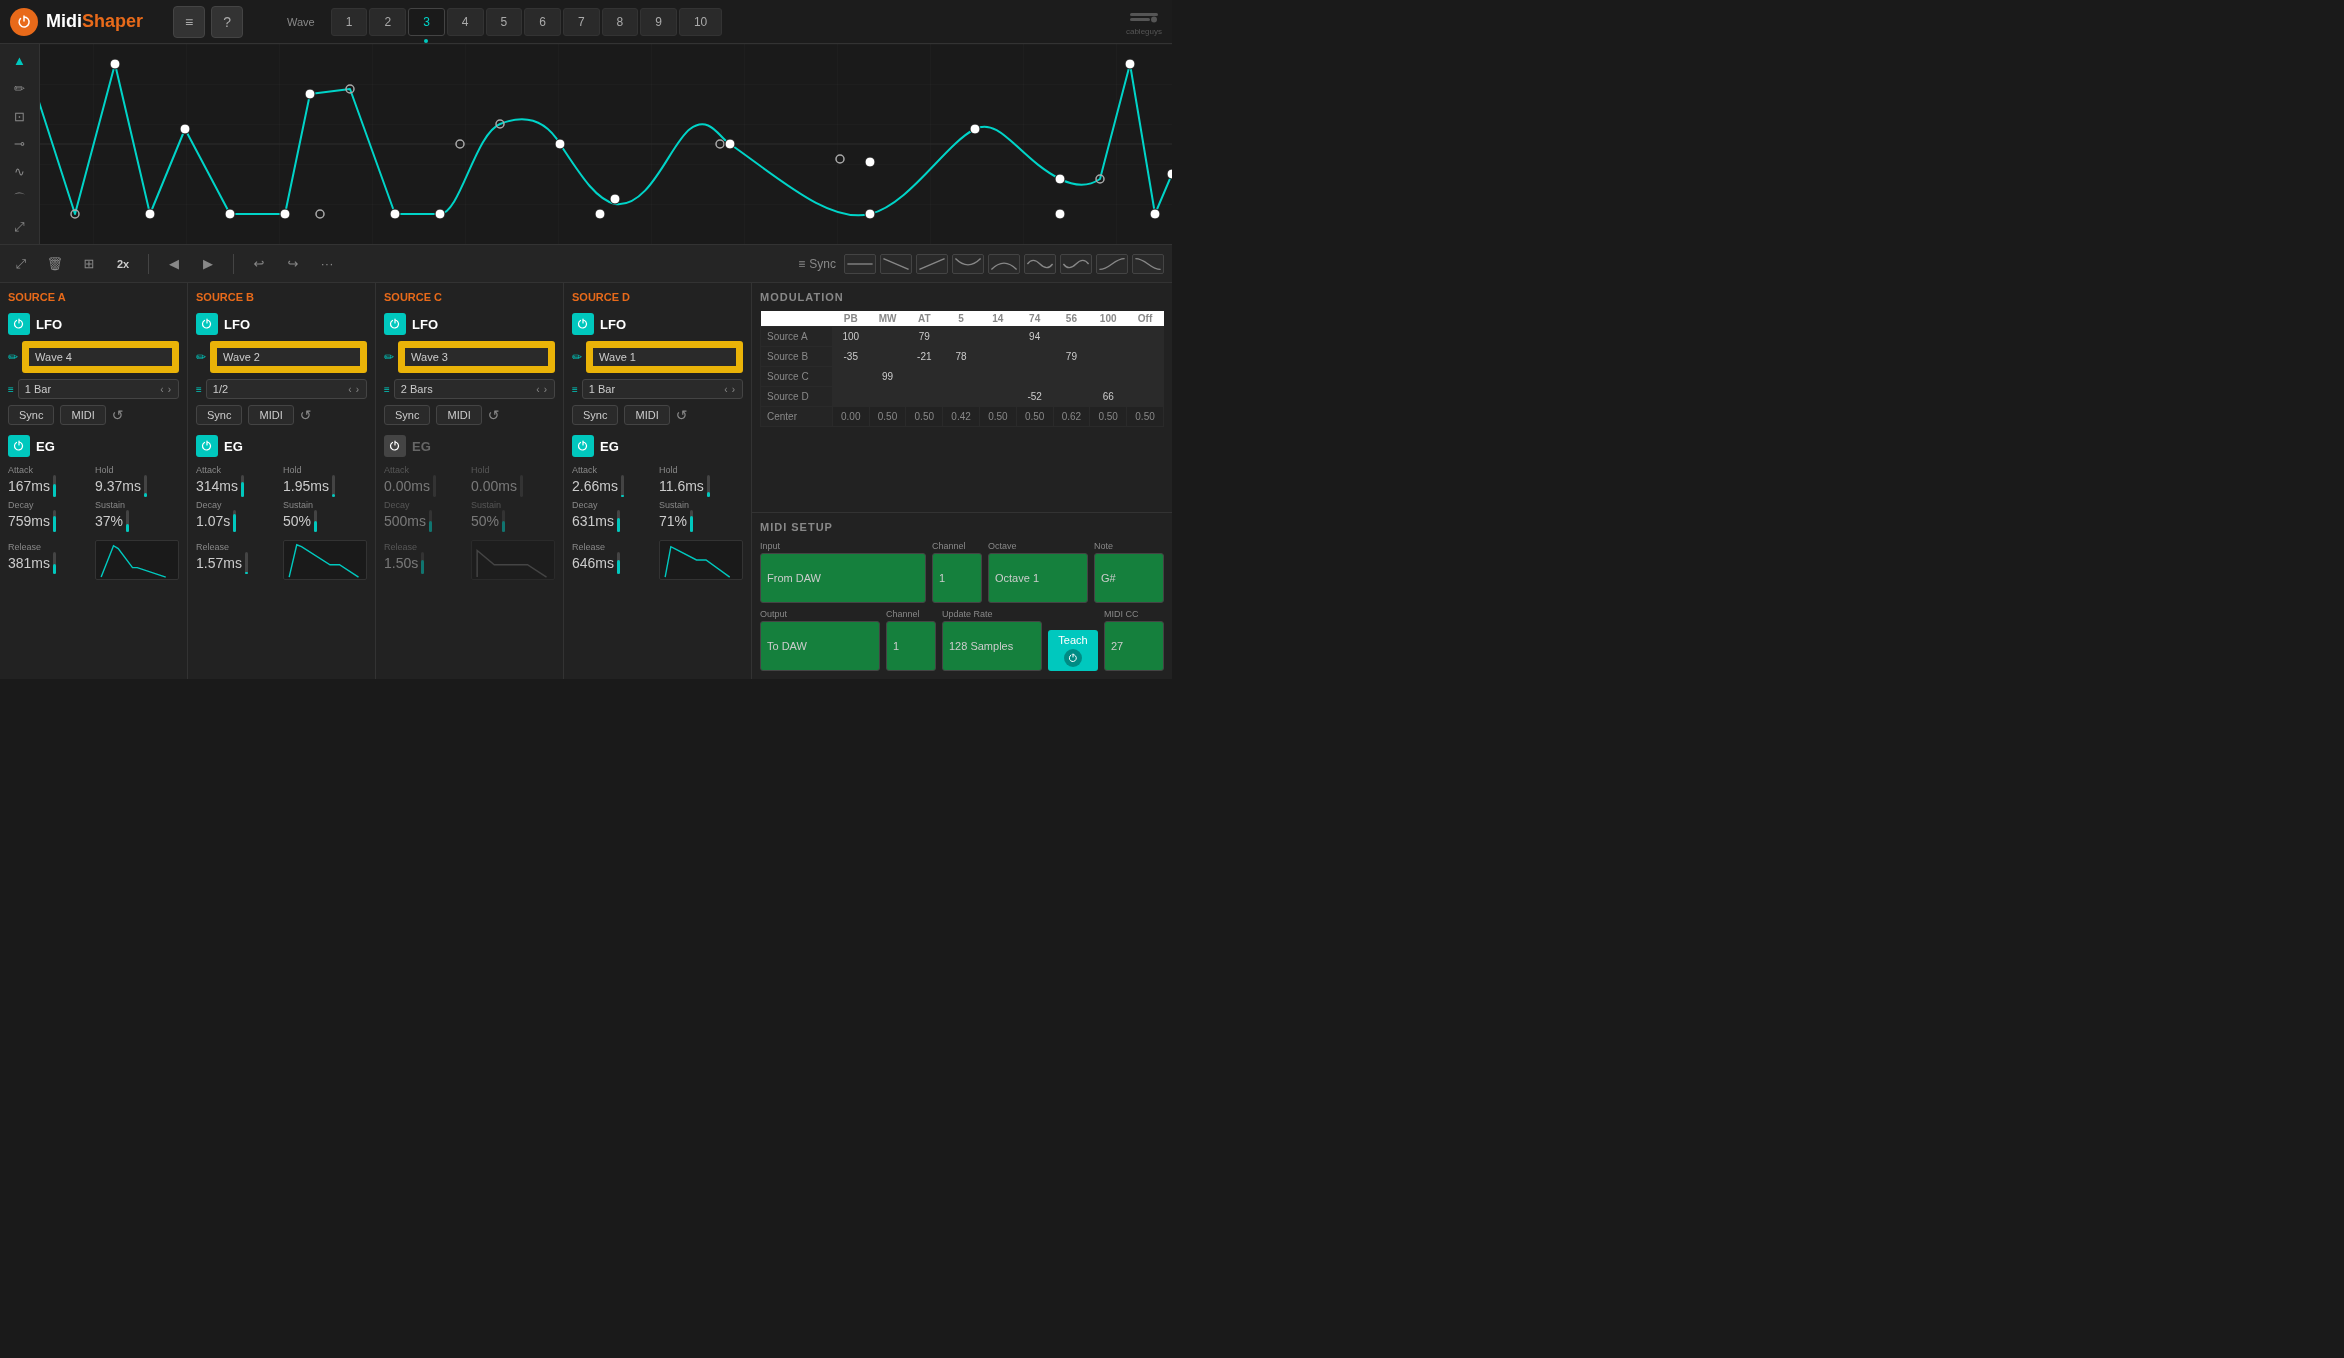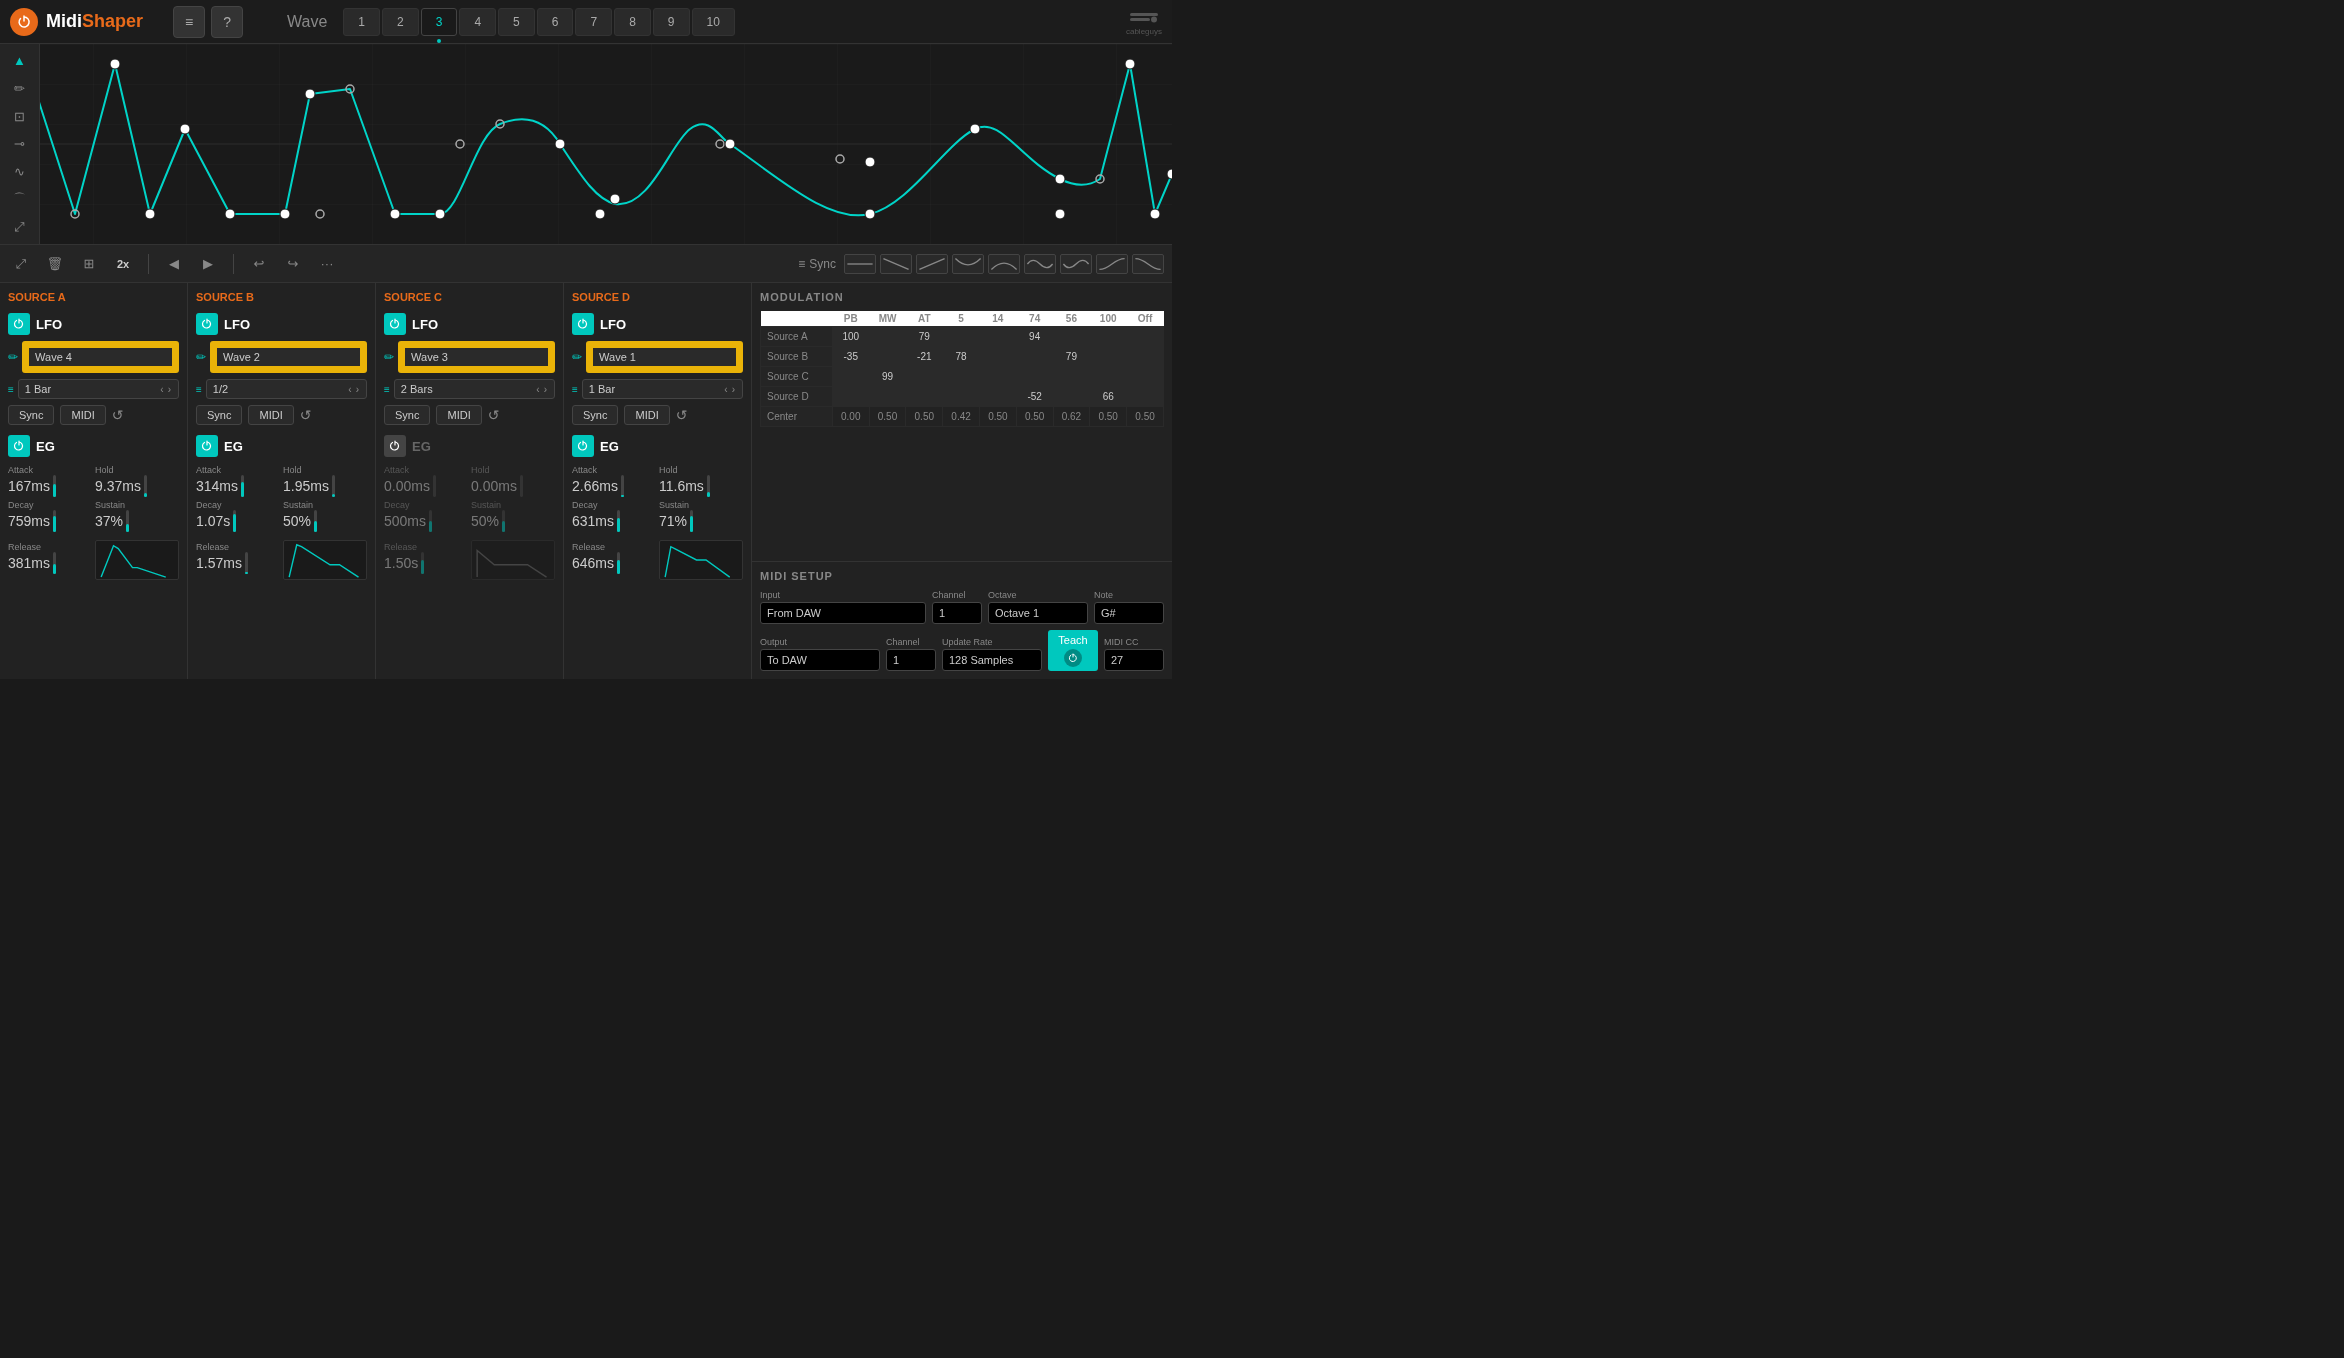--- a/index.html
+++ b/index.html
@@ -79,21 +79,21 @@
       font-size: 12px;
     }
     .wave-tab.active {
       background: #1a1a1a;
       color: #00d4c8;
       border-color: #444;
     }
     .wave-tab-label {
       padding: 6px 14px;
       color: #888;
-      font-size: 16px;
+      font-size: 11px;
     }
     .cableguys-logo {
       margin-left: auto;
       display: flex; flex-direction: column; align-items: center;
       color: #666; font-size: 9px;
     }
     
     .waveform-area {
       background: #1a1a1a;
       position: relative;
@@ -383,24 +383,24 @@
     .midi-field {
       display: flex;
       flex-direction: column;
       gap: 2px;
     }
     .midi-field-label {
       font-size: 9px;
       color: #888;
     }
     .midi-field-value {
-      background: #000000;
+      background: #15803d;
       border: 1px solid #444;
       border-radius: 3px;
-      padding: 4px 6px;
+      padding: 18px 6px;
       color: #ccc;
       font-size: 11px;
     }
   </style>
 </head>
 <body>
 
 <div class="app-container">
 
   <div class="header">

